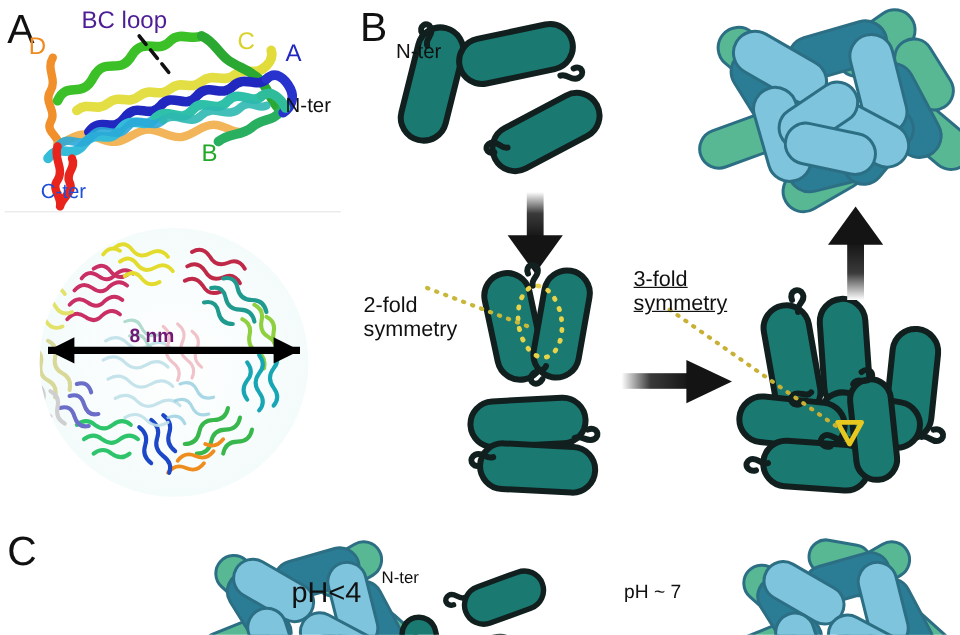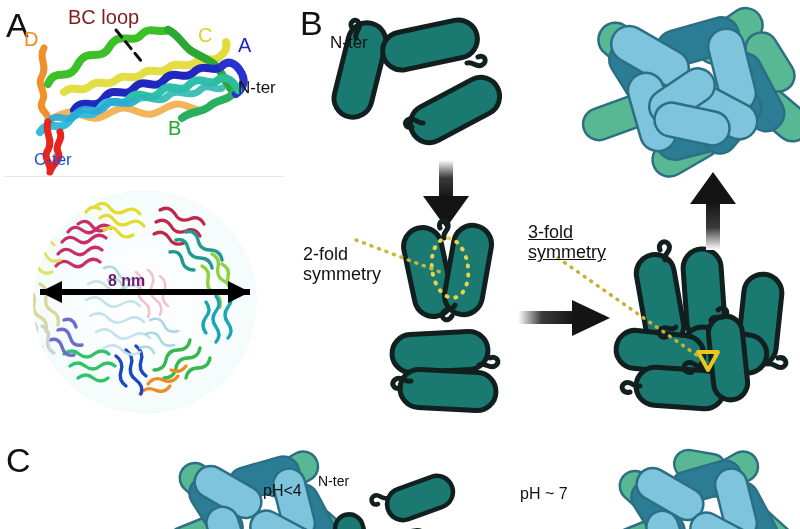--- a/index.html
+++ b/index.html
@@ -33,34 +33,34 @@
   .lbl {
     position: absolute;
     font-family: "Liberation Sans", sans-serif;
     line-height: 1.12;
     white-space: pre;
   }
   #panelA-letter { left: 6px;  top: 8px; }
   #panelB-letter { left: 300px; top: 6px; }
   #panelC-letter { left: 6px;  top: 443px; }
 
-  .lbl-bcloop   { left: 68px;  top: 6px;  font-size: 20px; color: #7f1d1d; }
+  .lbl-bcloop   { left: 68px;  top: 6px;  font-size: 20px; color: #4c1d95; }
   .lbl-D        { left: 24px;  top: 28px; font-size: 20px; color: #f08a20; }
   .lbl-C        { left: 198px; top: 24px; font-size: 20px; color: #d9d228; }
   .lbl-A        { left: 238px; top: 34px; font-size: 20px; color: #2028c0; }
   .lbl-B        { left: 168px; top: 117px;font-size: 20px; color: #22a828; }
   .lbl-Nter-a   { left: 238px; top: 78px; font-size: 17px; color: #111; }
   .lbl-Cter-a   { left: 34px;  top: 150px;font-size: 17px; color: #1d4ed8; }
   .lbl-8nm      { left: 108px; top: 272px;font-size: 16px; font-weight: bold; color: #701a75; }
 
   .lbl-Nter-b   { left: 330px; top: 33px; font-size: 17px; color: #111; }
   .lbl-2fold    { left: 303px; top: 204px;font-size: 18px; color: #111; margin-top: 40px; }
   .lbl-3fold    { left: 528px; top: 222px;font-size: 18px; color: #111; text-decoration: underline; }
 
-  .lbl-ph4      { left: 243px; top: 482px;font-size: 16px; color: #111; margin-left: 20px; }
+  .lbl-ph4      { left: 243px; top: 482px;font-size: 24px; color: #111; }
   .lbl-ph7      { left: 520px; top: 485px;font-size: 16px; color: #111; }
   .lbl-Nter-c   { left: 318px; top: 474px;font-size: 14px; color: #111; }
 
   .divider {
     position: absolute;
     background: #e6e6e6;
     height: 1px;
   }
   svg { display:block; }
 </style>

